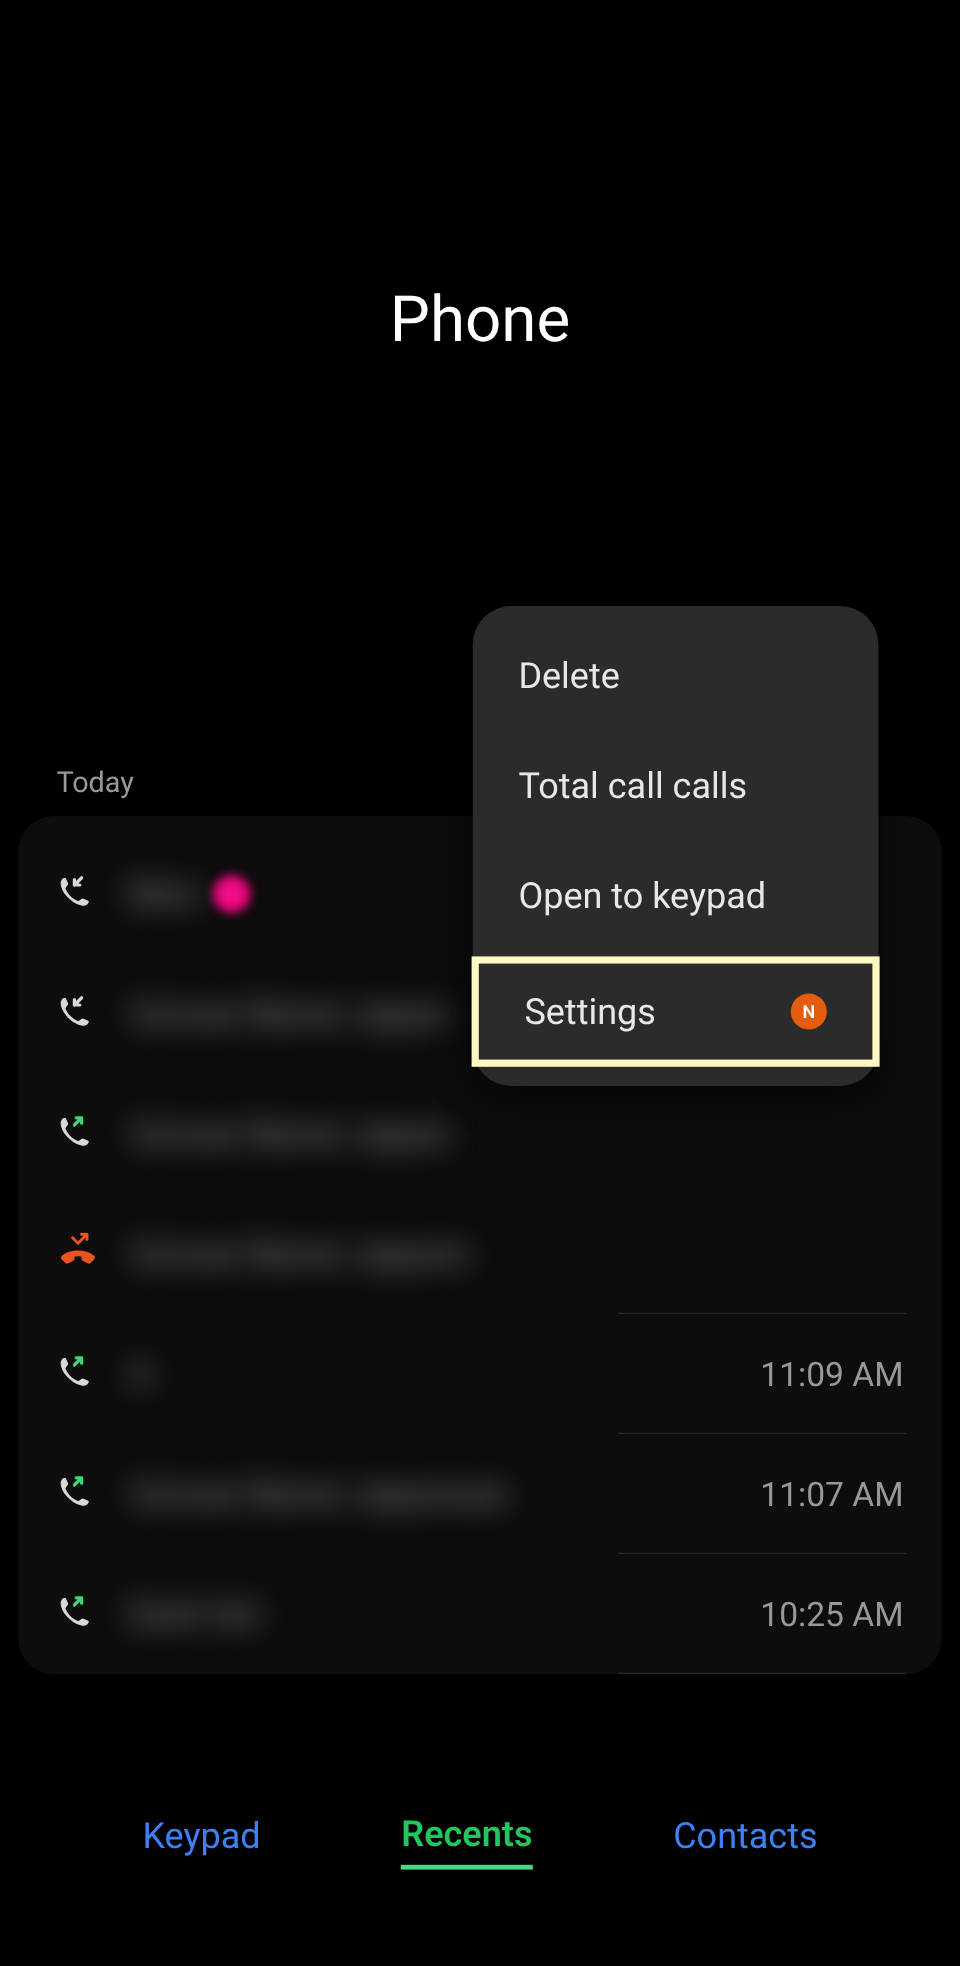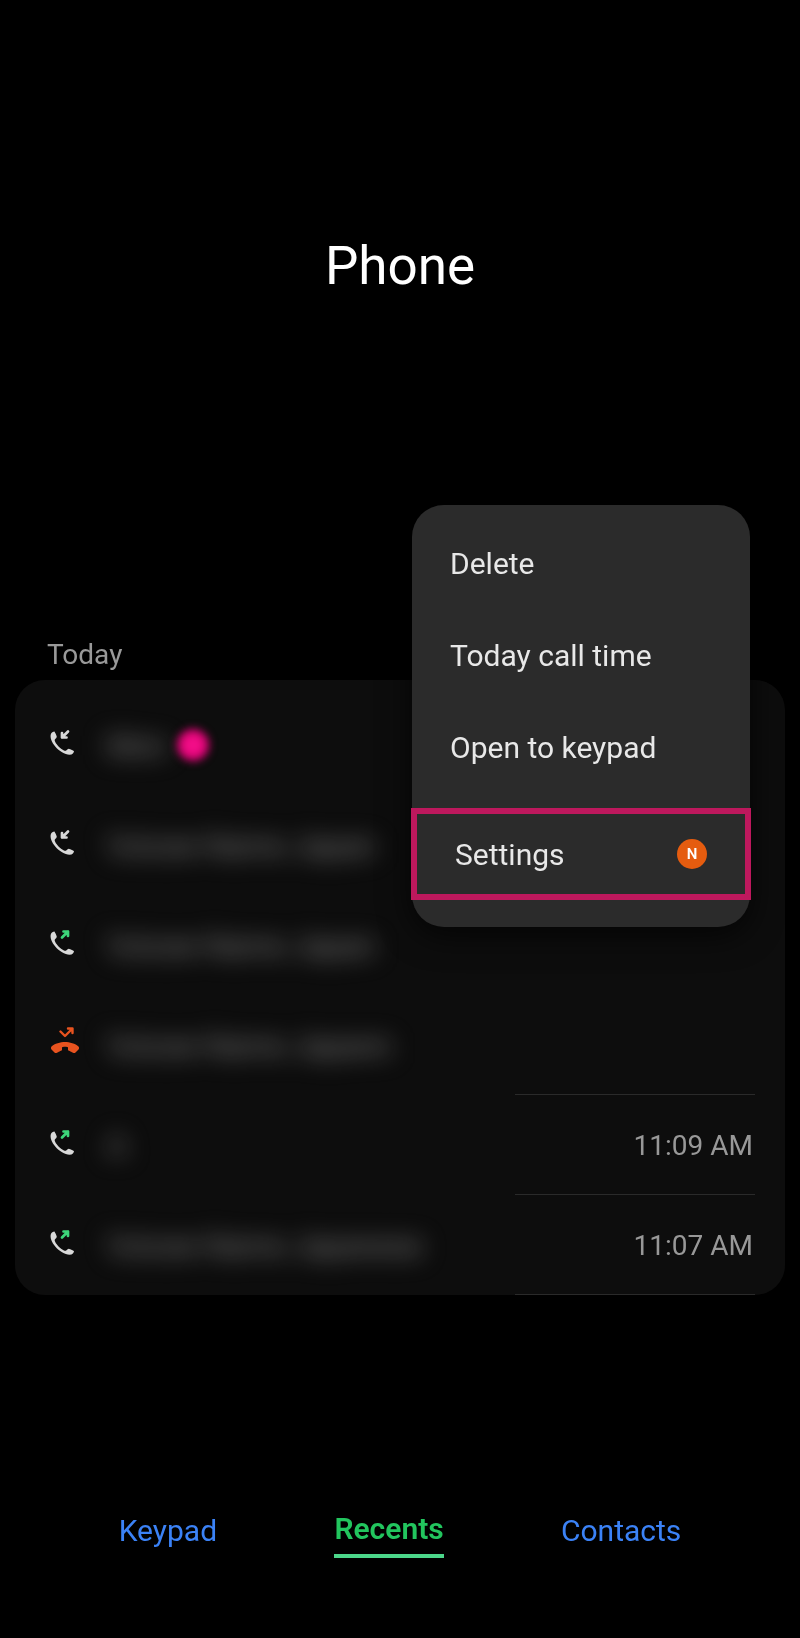--- a/index.html
+++ b/index.html
@@ -23,21 +23,21 @@
       right: 0;
       text-align: center;
       font-size: 53px;
       font-weight: 400;
       color: #ffffff;
     }
     .section-label {
       position: absolute;
       top: 638px;
       left: 47px;
-      font-size: 28px;
+      font-size: 24px;
       color: #999999;
       font-weight: 400;
     }
     .call-list {
       position: absolute;
       top: 680px;
       left: 15px;
       right: 15px;
       background: #0d0d0d;
       border-radius: 30px;
@@ -86,42 +86,42 @@
       position: absolute;
       bottom: 0;
       left: 500px;
       right: 30px;
       height: 1px;
       background: #2a2a2a;
     }
     .popup-menu {
       position: absolute;
       top: 505px;
-      left: 412px;
+      left: 394px;
       width: 338px;
       background: #2b2b2b;
       border-radius: 32px;
       box-shadow: 0 8px 32px rgba(0,0,0,0.7);
       z-index: 100;
       overflow: visible;
       padding-top: 12px;
       padding-bottom: 12px;
     }
     .menu-item {
       height: 92px;
       display: flex;
       align-items: center;
       padding: 0 38px;
       font-size: 30px;
       color: #e8e8e8;
       cursor: pointer;
     }
     .menu-item.highlighted {
-      border: 6px solid #be185d;
-      margin: 15px -1px;
+      border: 6px solid #fef9c3;
+      margin: 4px -1px;
       position: relative;
     }
     .badge-n {
       width: 30px;
       height: 30px;
       background: #e55c0f;
       border-radius: 50%;
       display: flex;
       align-items: center;
       justify-content: center;
@@ -232,29 +232,42 @@
         <path d="M10 7L14 3M14 3L14 6M14 3L11 3" stroke="#3dd67a" stroke-width="1.8" stroke-linecap="round"></path>
       </svg>
     </span>
     <div class="call-content-blurred">
       <span class="blur-text">Voicee Name Japanese</span>
     </div>
     <span class="call-time">11:07 AM</span>
     <div class="row-divider"></div>
   </div>
 
+  <div class="call-row">
+    <span class="call-icon">
+      <svg viewBox="0 0 24 24" fill="none">
+        <path d="M5 3C5 3 5 3 5.5 4C6 5 6.5 6 6.5 6.5C6.5 7 6 7.5 5.5 8C5 8.5 5 9 5.5 10C6.5 12 9 14.5 11 15.5C12 16 12.5 16 13 15.5C13.5 15 14 14.5 14.5 14.5C15 14.5 16 15 17 15.5C18 16 18 16 18 16C18 17 17 18.5 15 18.5C12 18.5 8 16 5.5 13C3 10 2 7 2.5 5C3 3.5 4 3 5 3Z" fill="#d8d8d8"></path>
+        <path d="M10 7L14 3M14 3L14 6M14 3L11 3" stroke="#3dd67a" stroke-width="1.8" stroke-linecap="round"></path>
+      </svg>
+    </span>
+    <div class="call-content-blurred">
+      <span class="blur-text">Dark list</span>
+    </div>
+    <span class="call-time">10:25 AM</span>
+    <div class="row-divider"></div>
+  </div>
 
 </div>
 
 <div class="popup-menu">
   <div class="menu-item">
     <span>Delete</span>
   </div>
   <div class="menu-item">
-    <span>Today call time</span>
+    <span>Total call calls</span>
   </div>
   <div class="menu-item">
     <span>Open to keypad</span>
   </div>
   <div class="menu-item highlighted">
     <span>Settings</span>
     <span class="badge-n">N</span>
   </div>
 </div>
 

